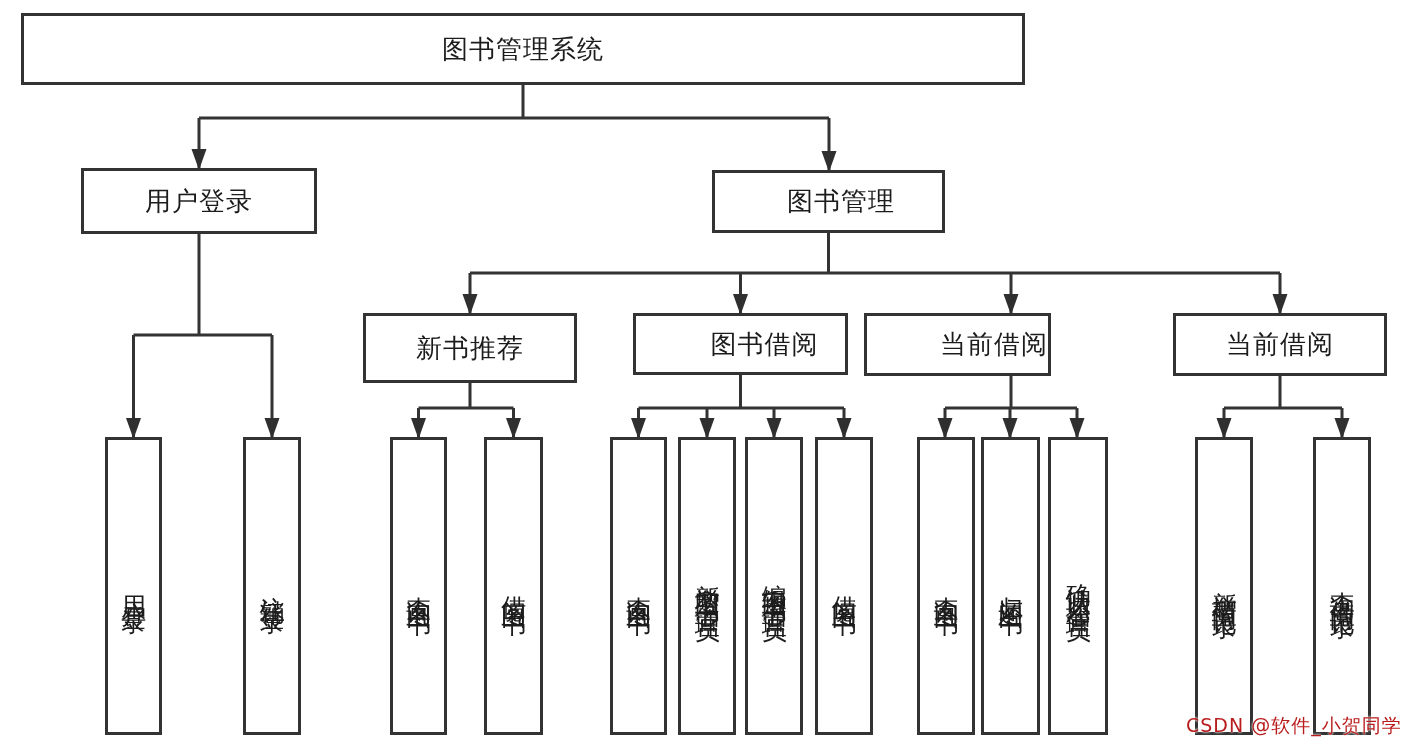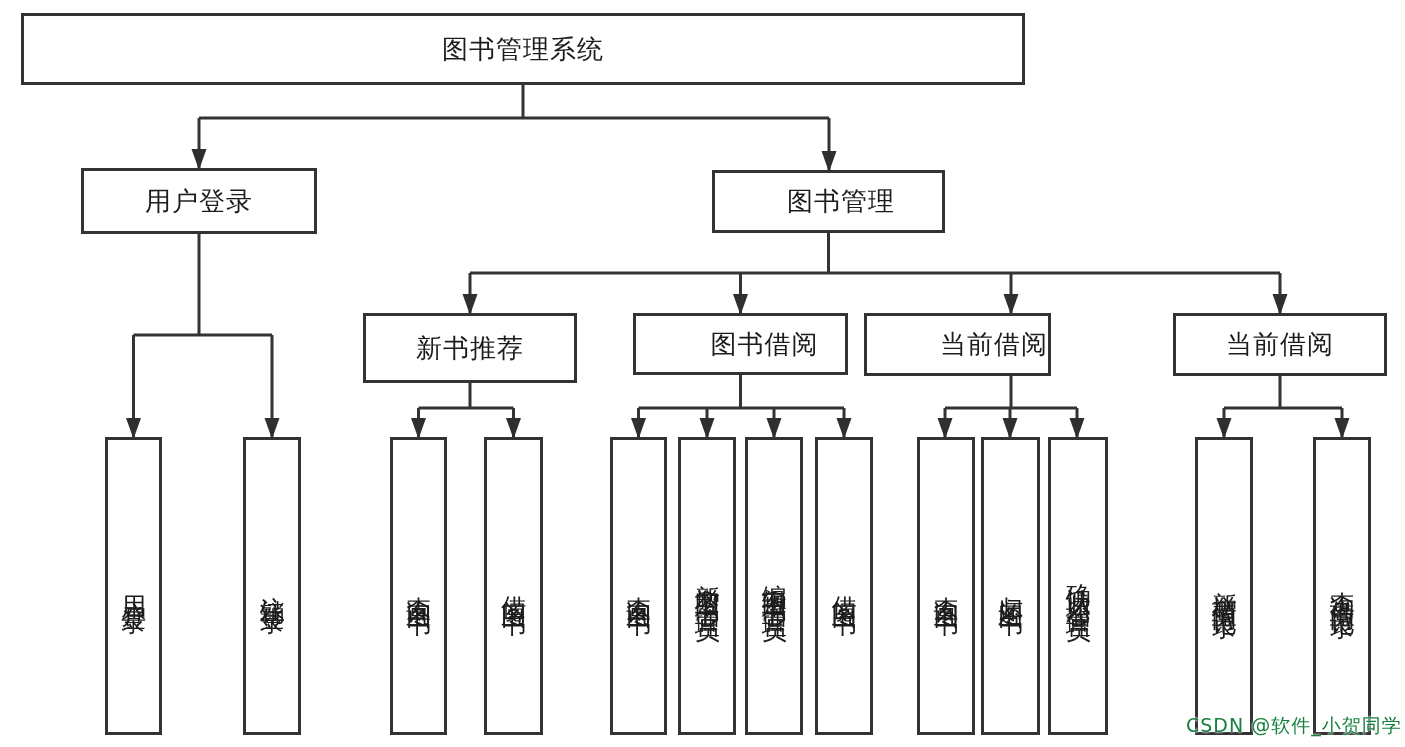--- a/index.html
+++ b/index.html
@@ -26,21 +26,21 @@
   .leaf .vtext {
     writing-mode:vertical-rl;
     text-orientation:mixed;
     letter-spacing:5px;
     line-height:1.1;
   }
   .watermark {
     position:absolute;
     left:1186px; top:713px;
     font-size:19px;
-    color:#15803d;
+    color:#b91c1c;
     letter-spacing:1px;
     white-space:nowrap;
     z-index:5;
     text-shadow:0 0 2px #ffffff, 0 0 3px #ffffff;
   }
 </style>
 </head>
 <body>
 
 <div class="stage">

